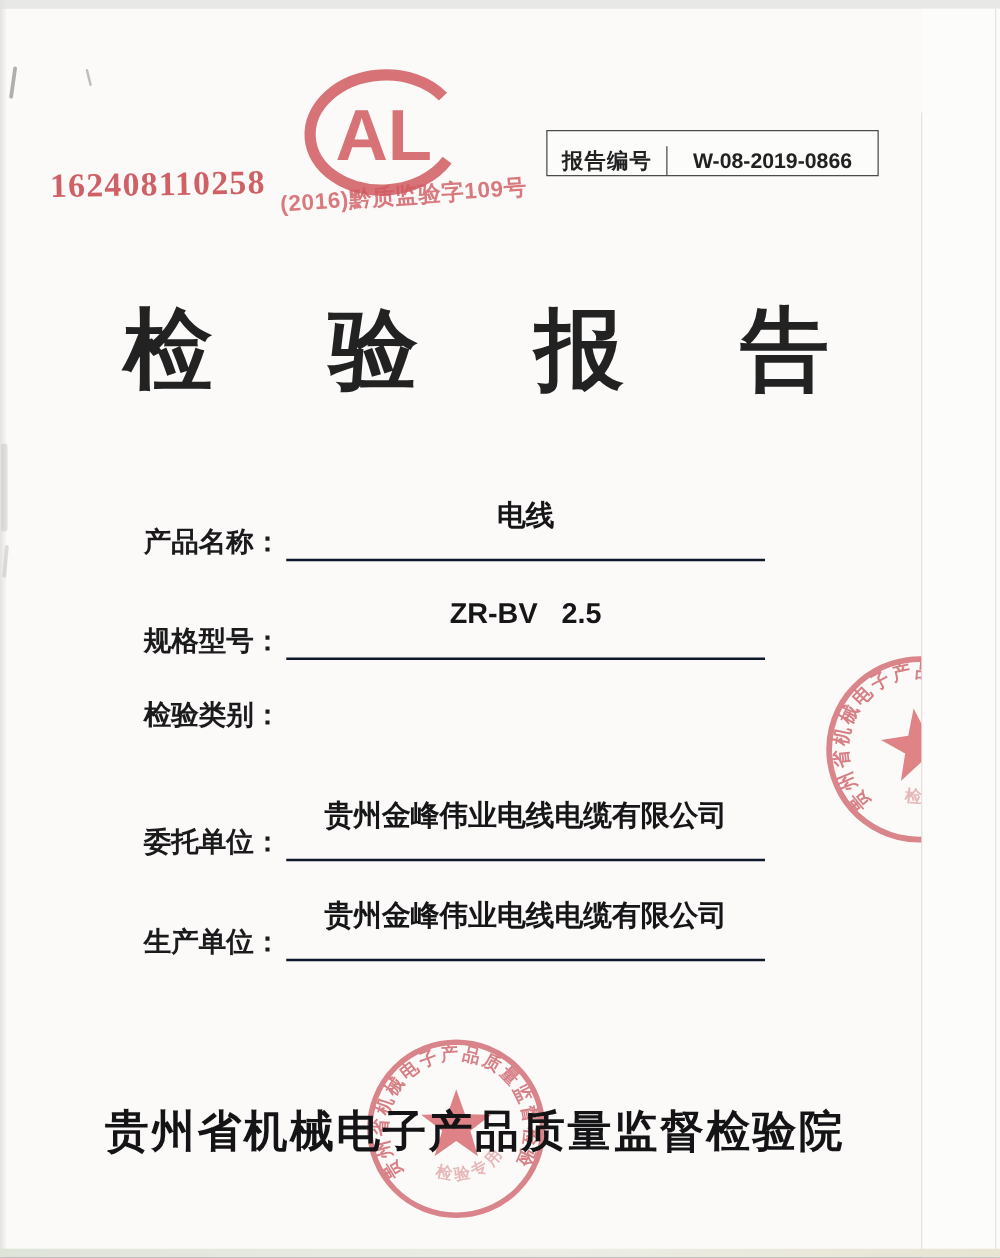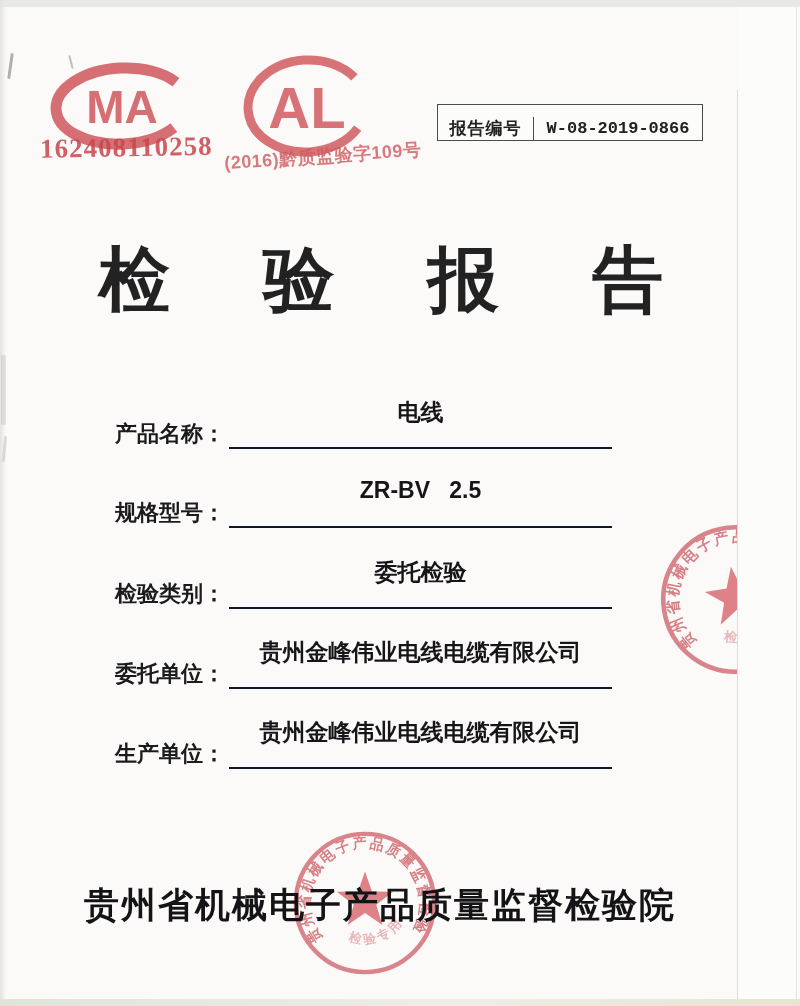--- a/index.html
+++ b/index.html
@@ -40,21 +40,21 @@
   .stamp-letter{fill:#cf5156;font-family:"Liberation Sans",sans-serif;font-weight:bold;}
 
   
   .report-box{
     position:absolute;left:437px;top:104px;height:35px;display:flex;
     border:1.6px solid #4c4c4c;background:rgba(255,255,255,.4);
   }
   .report-box .cell{display:flex;align-items:center;justify-content:center;
     font-weight:bold;font-size:17px;color:#222;margin-top:12px;}
   .report-box .c1{width:95px;border-right:1.6px solid #4c4c4c;letter-spacing:1px;}
-  .report-box .c2{width:168px;font-family:Liberation Mono, monospace;letter-spacing:0px;}
+  .report-box .c2{width:168px;font-family:Liberation Sans, sans-serif;letter-spacing:0px;}
 
   
   .title{
     position:absolute;left:0;top:233px;width:780px;text-align:center;
     font-size:71px;font-weight:bold;color:#222;letter-spacing:18px;white-space:pre;
   }
 
   
   .field-row{position:absolute;left:115px;width:497px;display:flex;align-items:flex-end;}
   .f-label{font-size:22px;font-weight:bold;white-space:nowrap;color:#1b1b1d;}
@@ -89,26 +89,20 @@
   <div class="left-edge"></div>
   <div class="fold-line"></div>
   <div class="right-panel"></div>
   <div class="right-edge-line"></div>
   <div class="bottom-band"></div>
   <div class="mark mark1"></div>
   <div class="mark mark2"></div>
   <div class="mark mark3"></div>
   <div class="mark mark4"></div>
 
-  <div class="cma-wrap">
-    <svg width="152" height="92" viewBox="0 0 152 92">
-      <ellipse class="ring" cx="74" cy="44" rx="66" ry="38" stroke-width="11" stroke-dasharray="0 30 278 30" transform="rotate(-3 74 44)"></ellipse>
-      <text class="stamp-letter" x="74" y="61" font-size="46" text-anchor="middle">MA</text>
-    </svg>
-  </div>
   <div class="cma-number">162408110258</div>
 
   <div class="cal-wrap">
     <svg width="134" height="104" viewBox="0 0 134 104">
       <ellipse class="ring" cx="64" cy="51" rx="59" ry="46" stroke-width="9" stroke-dasharray="0 28 275 28" transform="rotate(-4 64 51)"></ellipse>
       <text class="stamp-letter" x="64" y="73" font-size="58" text-anchor="middle">AL</text>
     </svg>
   </div>
   <div class="cal-caption">(2016)黔质监验字109号</div>
 
@@ -122,21 +116,20 @@
   <div class="field-row" style="top:397px">
     <span class="f-label">产品名称：</span>
     <span class="f-line"><span class="f-value">电线</span></span>
   </div>
   <div class="field-row" style="top:477px">
     <span class="f-label">规格型号：</span>
     <span class="f-line"><span class="f-value">ZR-BV   2.5</span></span>
   </div>
   <div class="field-row" style="top:557px">
     <span class="f-label">检验类别：</span>
-    <span class="f-line"><span class="f-value">委托检验</span></span>
   </div>
   <div class="field-row" style="top:637px">
     <span class="f-label">委托单位：</span>
     <span class="f-line"><span class="f-value">贵州金峰伟业电线电缆有限公司</span></span>
   </div>
   <div class="field-row" style="top:717px">
     <span class="f-label">生产单位：</span>
     <span class="f-line"><span class="f-value">贵州金峰伟业电线电缆有限公司</span></span>
   </div>
 

